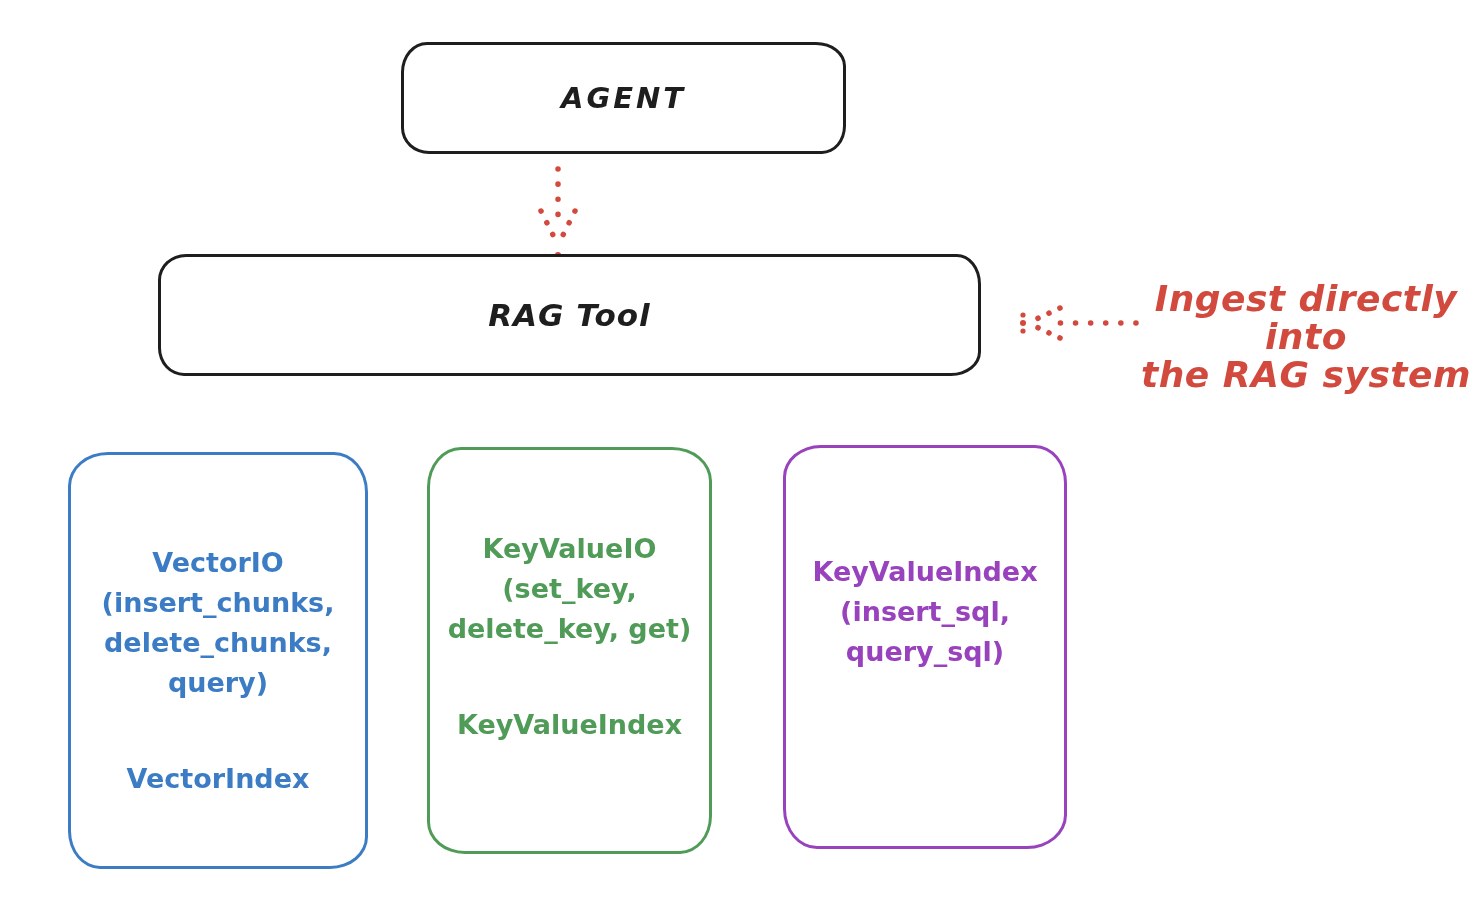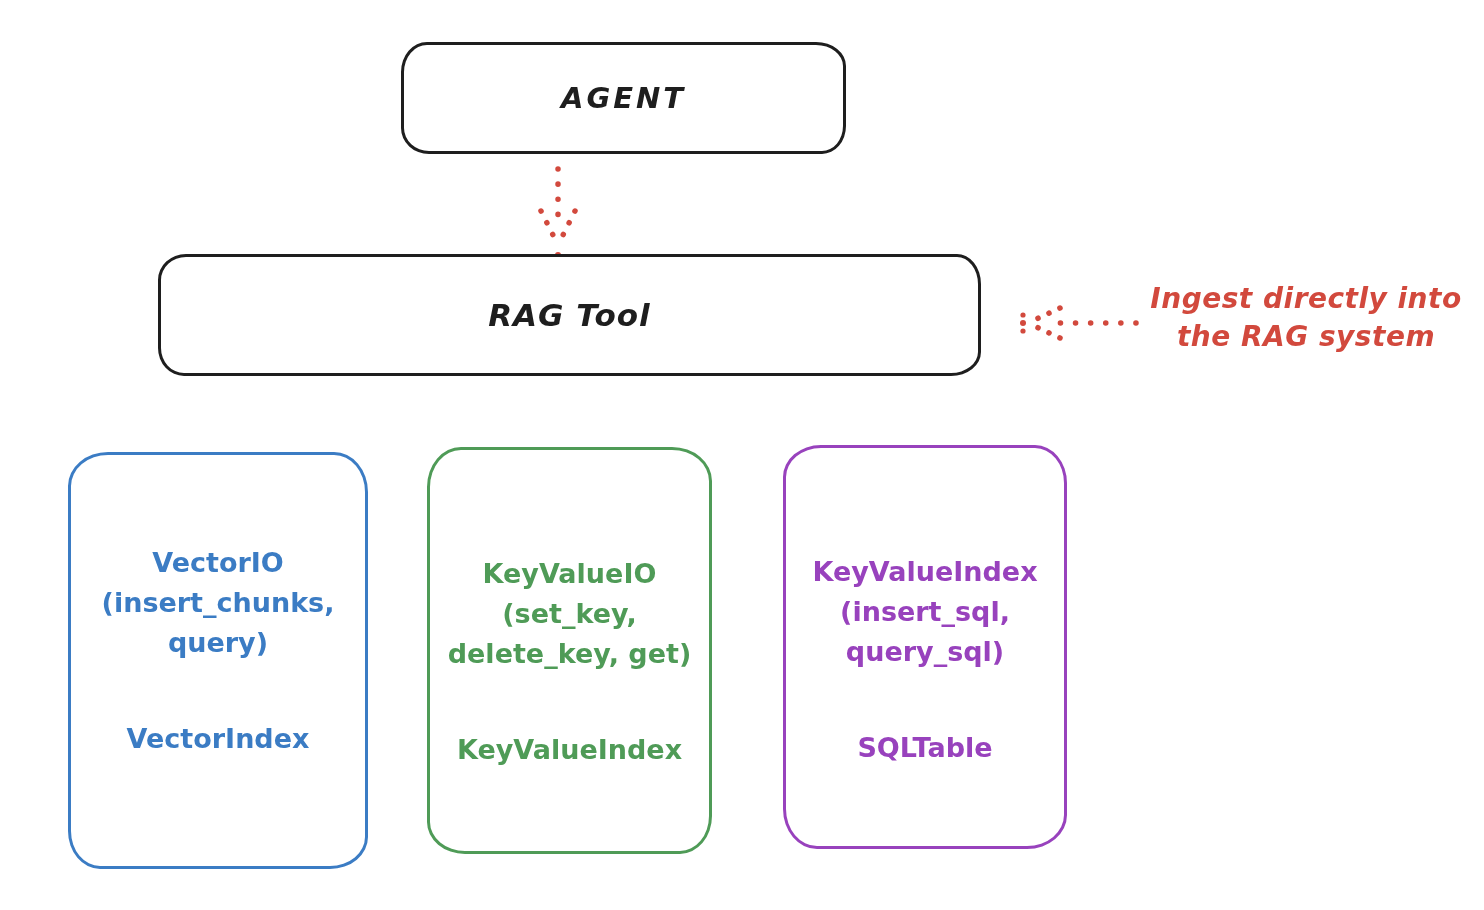--- a/index.html
+++ b/index.html
@@ -66,42 +66,42 @@
   .backend-vector {
     left: 68px; top: 452px; width: 300px; height: 417px;
     border-color: var(--blue); color: var(--blue);
     border-radius: 40px 34px 38px 32px / 34px 40px 32px 38px;
     padding-top: 88px;
   }
   .backend-keyvalue {
     left: 427px; top: 447px; width: 285px; height: 407px;
     border-color: var(--green); color: var(--green);
     border-radius: 34px 40px 32px 38px / 40px 34px 38px 32px;
-    padding-top: 104px;
+    padding-top: 79px;
   }
   .backend-relational {
     left: 783px; top: 445px; width: 284px; height: 404px;
     border-color: var(--purple); color: var(--purple);
     border-radius: 38px 32px 40px 34px / 32px 38px 34px 40px;
     padding-top: 104px;
   }
   .index-label { margin-top: 56px; }
 
   
   .arrow { position: absolute; color: var(--red); }
   .arrow svg { display: block; }
   .arrow-down { left: 528px; top: 163px; }
   .arrow-left { left: 1016px; top: 300px; }
 
   
   .annotation {
     position: absolute;
     left: 1138px; top: 280px; width: 336px;
     color: var(--red);
-    font-size: 28px;
+    font-size: 36px;
     font-weight: 700;
     font-style: italic;
     line-height: 38px;
     text-align: center;
     letter-spacing: 0.5px;
   }
 </style>
 </head>
 <body>
 
@@ -136,31 +136,31 @@
   </div>
 
   <div class="annotation">
     <div>Ingest directly into</div>
     <div>the RAG system</div>
   </div>
 
   <div class="backend backend-vector">
     <div>VectorIO</div>
     <div>(insert_chunks,</div>
+    <div>delete_chunks,</div>
     <div>query)</div>
     <div class="index-label">VectorIndex</div>
   </div>
 
   <div class="backend backend-keyvalue">
     <div>KeyValueIO</div>
     <div>(set_key,</div>
     <div>delete_key, get)</div>
     <div class="index-label">KeyValueIndex</div>
   </div>
 
   <div class="backend backend-relational">
     <div>KeyValueIndex</div>
     <div>(insert_sql,</div>
     <div>query_sql)</div>
-    <div class="index-label">SQLTable</div>
   </div>
 
 </div>
 
 </body></html>

